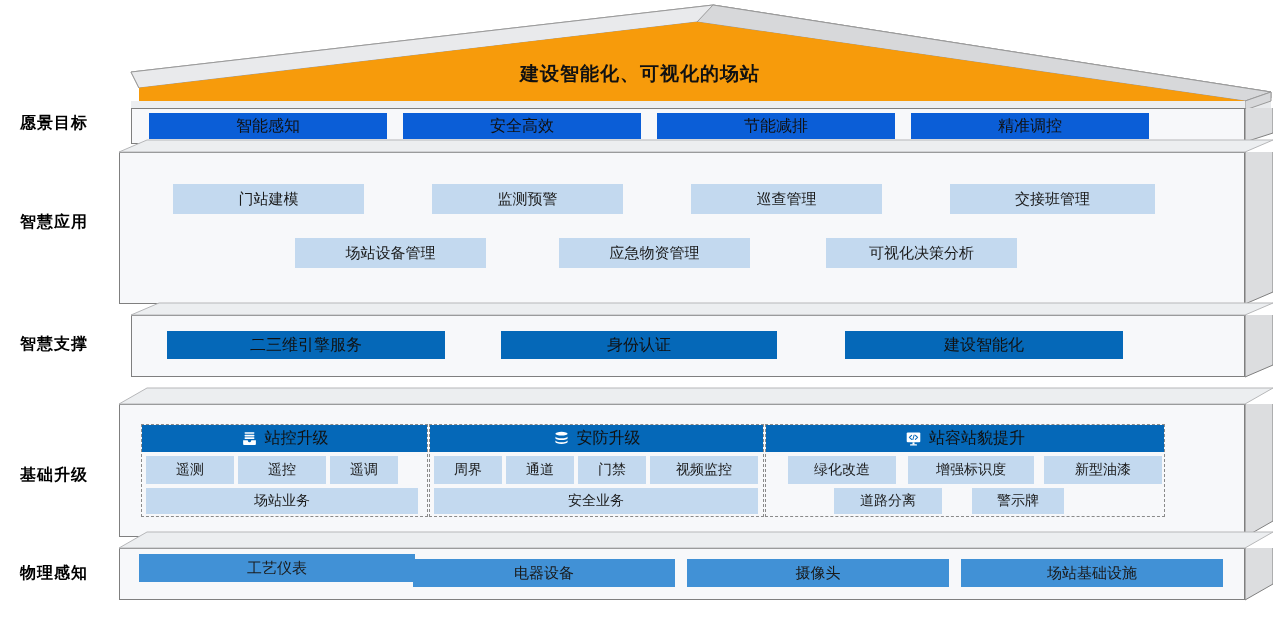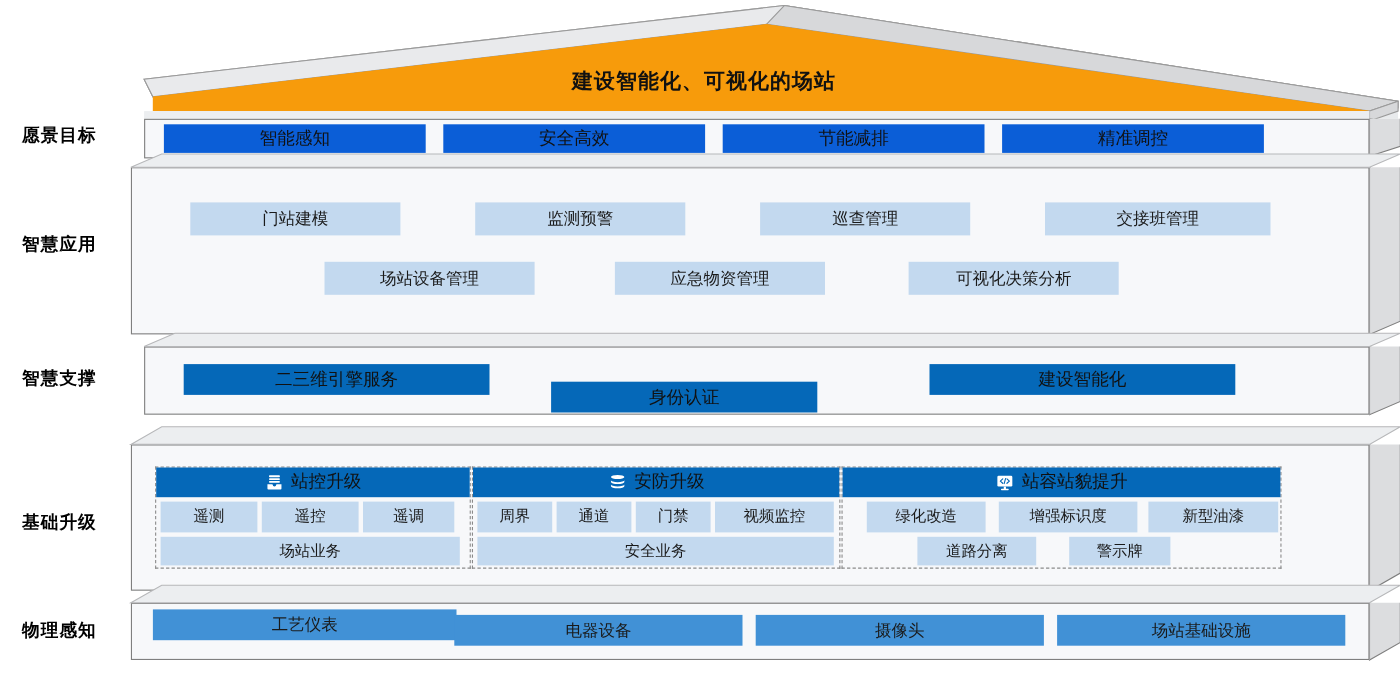--- a/index.html
+++ b/index.html
@@ -132,21 +132,21 @@
     <div class="pill app" style="left:707px;top:86px;width:191px;height:30px;">可视化决策分析</div>
   </div>
 
   <div class="row-label" style="left:20px;top:334px;">智慧支撑</div>
   <div class="slab" style="left:131px;top:315px;width:1142px;height:62px;">
     <svg width="1142" height="78" viewBox="0 0 1142 78" style="position:absolute;left:0;top:0;">
       <polygon points="1114,0 1142,-12 1142,50 1114,62" fill="#dcdddf" stroke="#7f7f7f" stroke-width="1"></polygon>
     </svg>
     <div class="front" style="width:1114px;height:62px;"></div>
     <div class="pill support" style="left:36px;top:16px;width:278px;height:28px;">二三维引擎服务</div>
-    <div class="pill support" style="left:370px;top:16px;width:242px;height:28px;margin-top:16px;">身份认证</div>
+    <div class="pill support" style="left:370px;top:16px;width:276px;height:28px;">身份认证</div>
     <div class="pill support" style="left:714px;top:16px;width:278px;height:28px;">建设智能化</div>
   </div>
 
   <div class="row-label" style="left:20px;top:465px;">基础升级</div>
   <div class="slab" style="left:119px;top:404px;width:1154px;height:133px;">
     <svg width="1154" height="150" viewBox="0 0 1154 150" style="position:absolute;left:0;top:0;">
       <polygon points="1126,0 1154,-16 1154,117 1126,133" fill="#dcdddf" stroke="#7f7f7f" stroke-width="1"></polygon>
     </svg>
     <div class="front" style="width:1126px;height:133px;"></div>
 
@@ -155,21 +155,21 @@
         <svg class="ico" viewBox="0 0 24 24">
           <rect x="5" y="3" width="14" height="2.4" rx="1" fill="#ffffff"></rect>
           <rect x="5" y="6.6" width="14" height="2.4" rx="1" fill="#ffffff"></rect>
           <rect x="5" y="10.2" width="14" height="2.4" rx="1" fill="#ffffff"></rect>
           <path d="M3 14.5 h6.2 a0.6 0.6 0 0 1 .6 .6 a2.2 2.2 0 0 0 4.4 0 a0.6 .6 0 0 1 .6 -.6 H21 v5.4 a1.2 1.2 0 0 1 -1.2 1.2 H4.2 A1.2 1.2 0 0 1 3 19.9 Z" fill="#ffffff"></path>
         </svg>
         <span class="ttl">站控升级</span>
       </div>
       <div class="sub" style="left:4px;top:31px;width:88px;height:28px;">遥测</div>
       <div class="sub" style="left:96px;top:31px;width:88px;height:28px;">遥控</div>
-      <div class="sub" style="left:188px;top:31px;width:83px;height:28px;">遥调</div>
+      <div class="sub" style="left:188px;top:31px;width:68px;height:28px;">遥调</div>
       <div class="sub wide" style="left:4px;top:63px;width:272px;height:26px;">场站业务</div>
     </div>
 
     <div class="grp" style="left:310px;top:20px;width:335px;height:93px;">
       <div class="grp-head" style="width:100%;height:27px;">
         <svg class="ico" viewBox="0 0 24 24">
           <ellipse cx="12" cy="5.2" rx="8.6" ry="2.6" fill="#ffffff"></ellipse>
           <path d="M3.4 9.2 a8.6 2.6 0 0 0 17.2 0 v2.4 a8.6 2.6 0 0 1 -17.2 0 Z" fill="#ffffff"></path>
           <path d="M3.4 14.6 a8.6 2.6 0 0 0 17.2 0 v2.4 a8.6 2.6 0 0 1 -17.2 0 Z" fill="#ffffff"></path>
         </svg>

